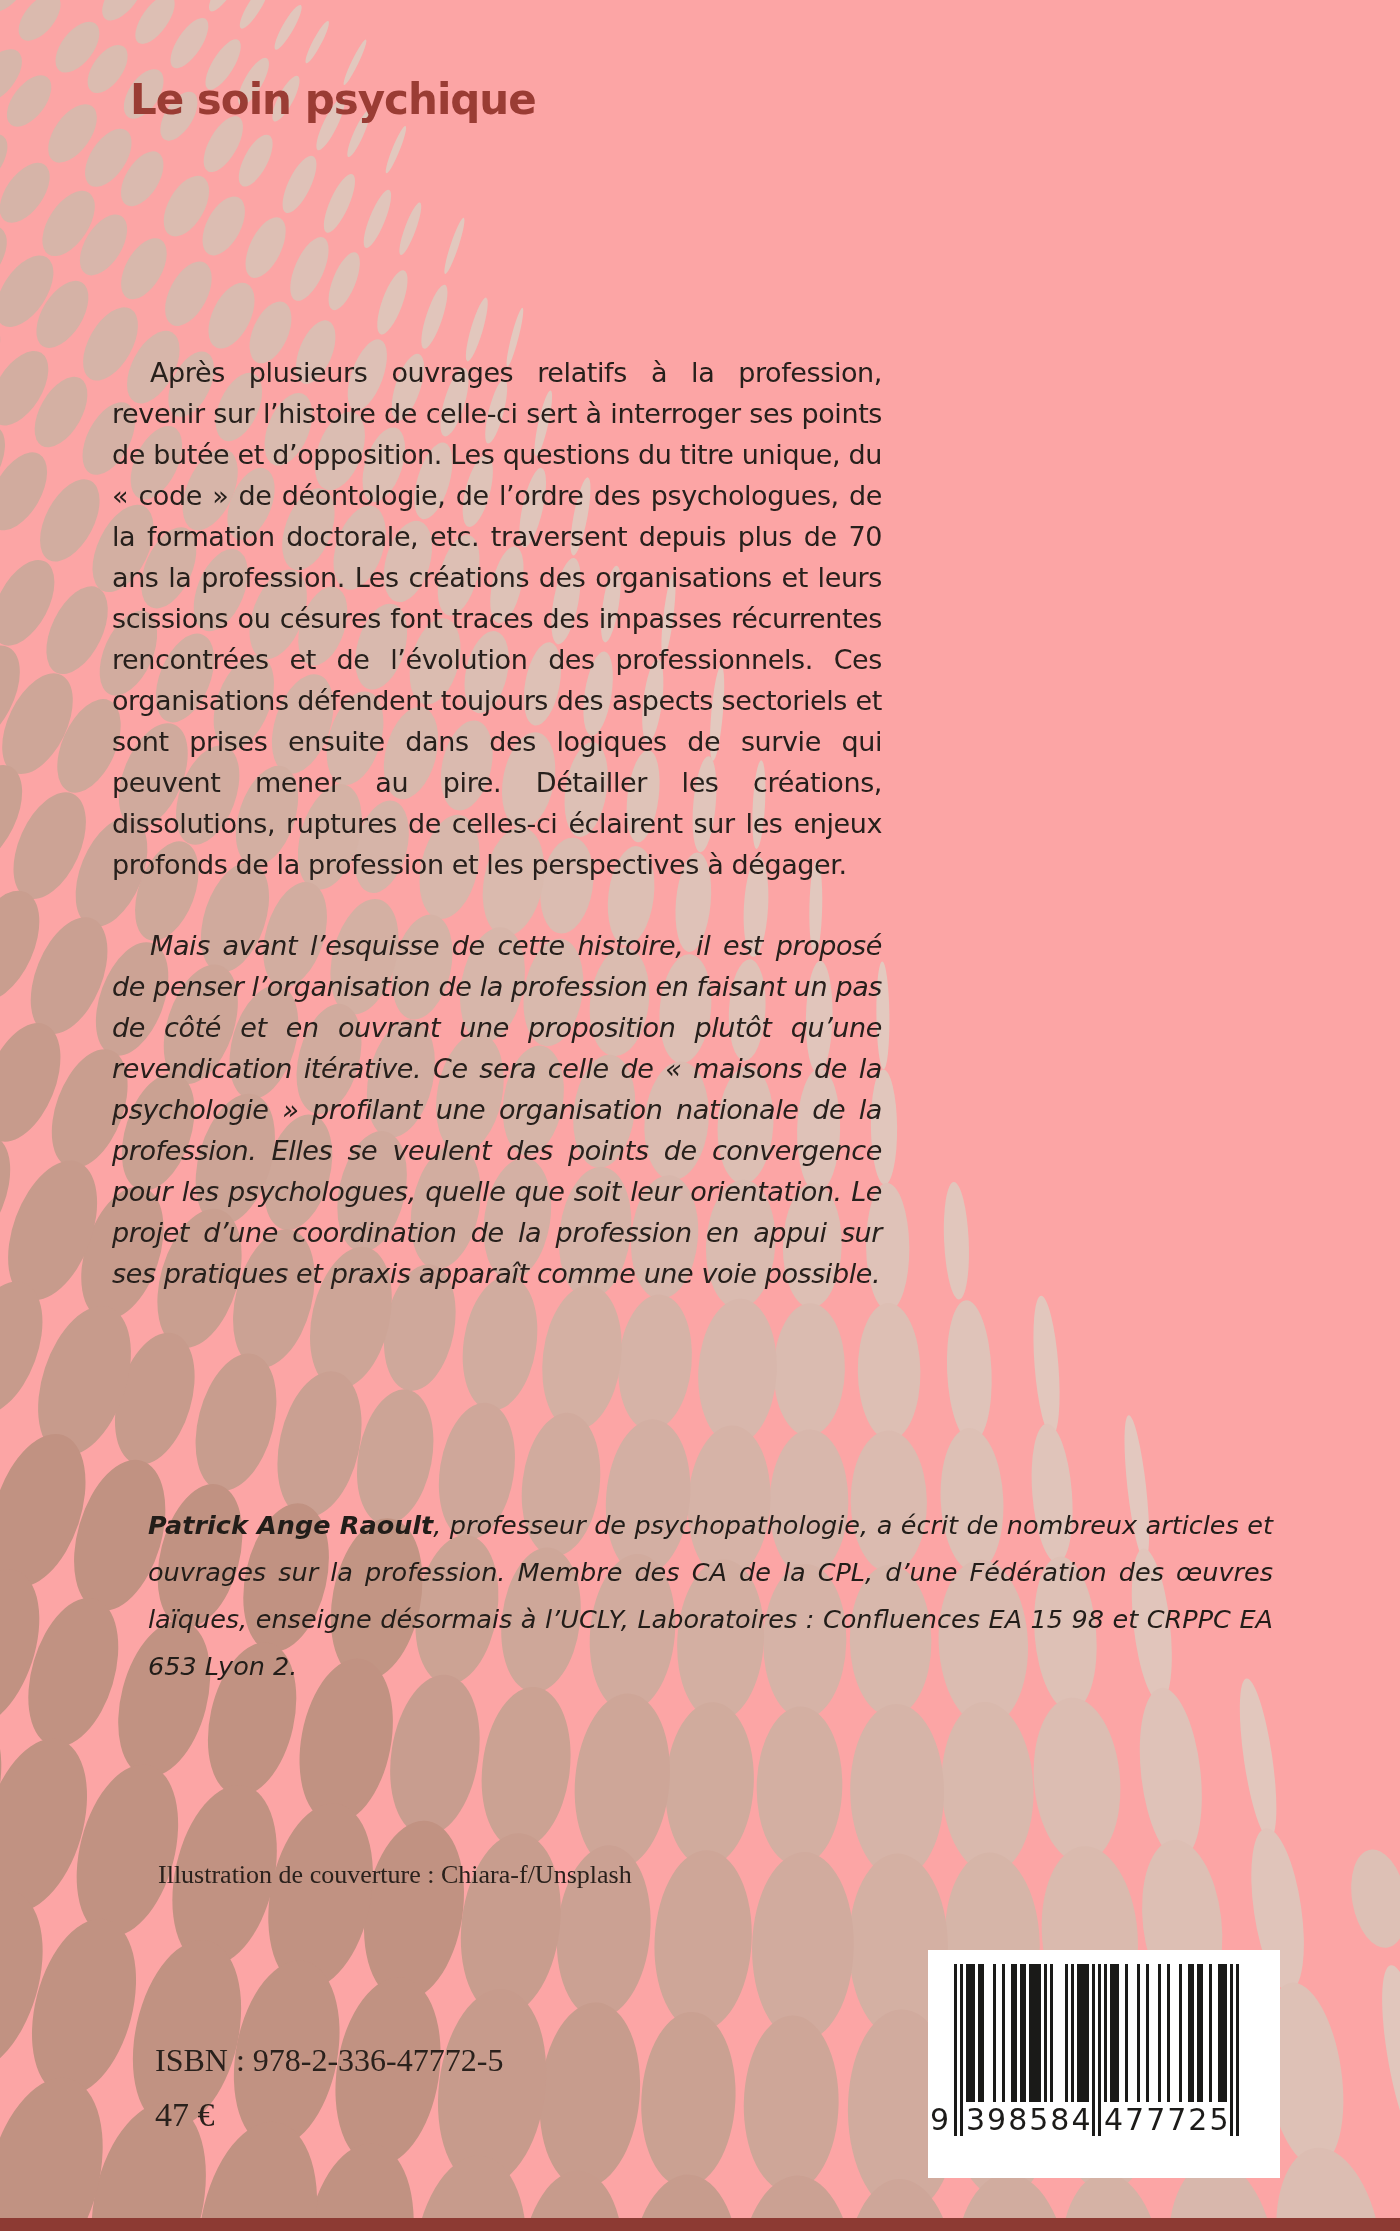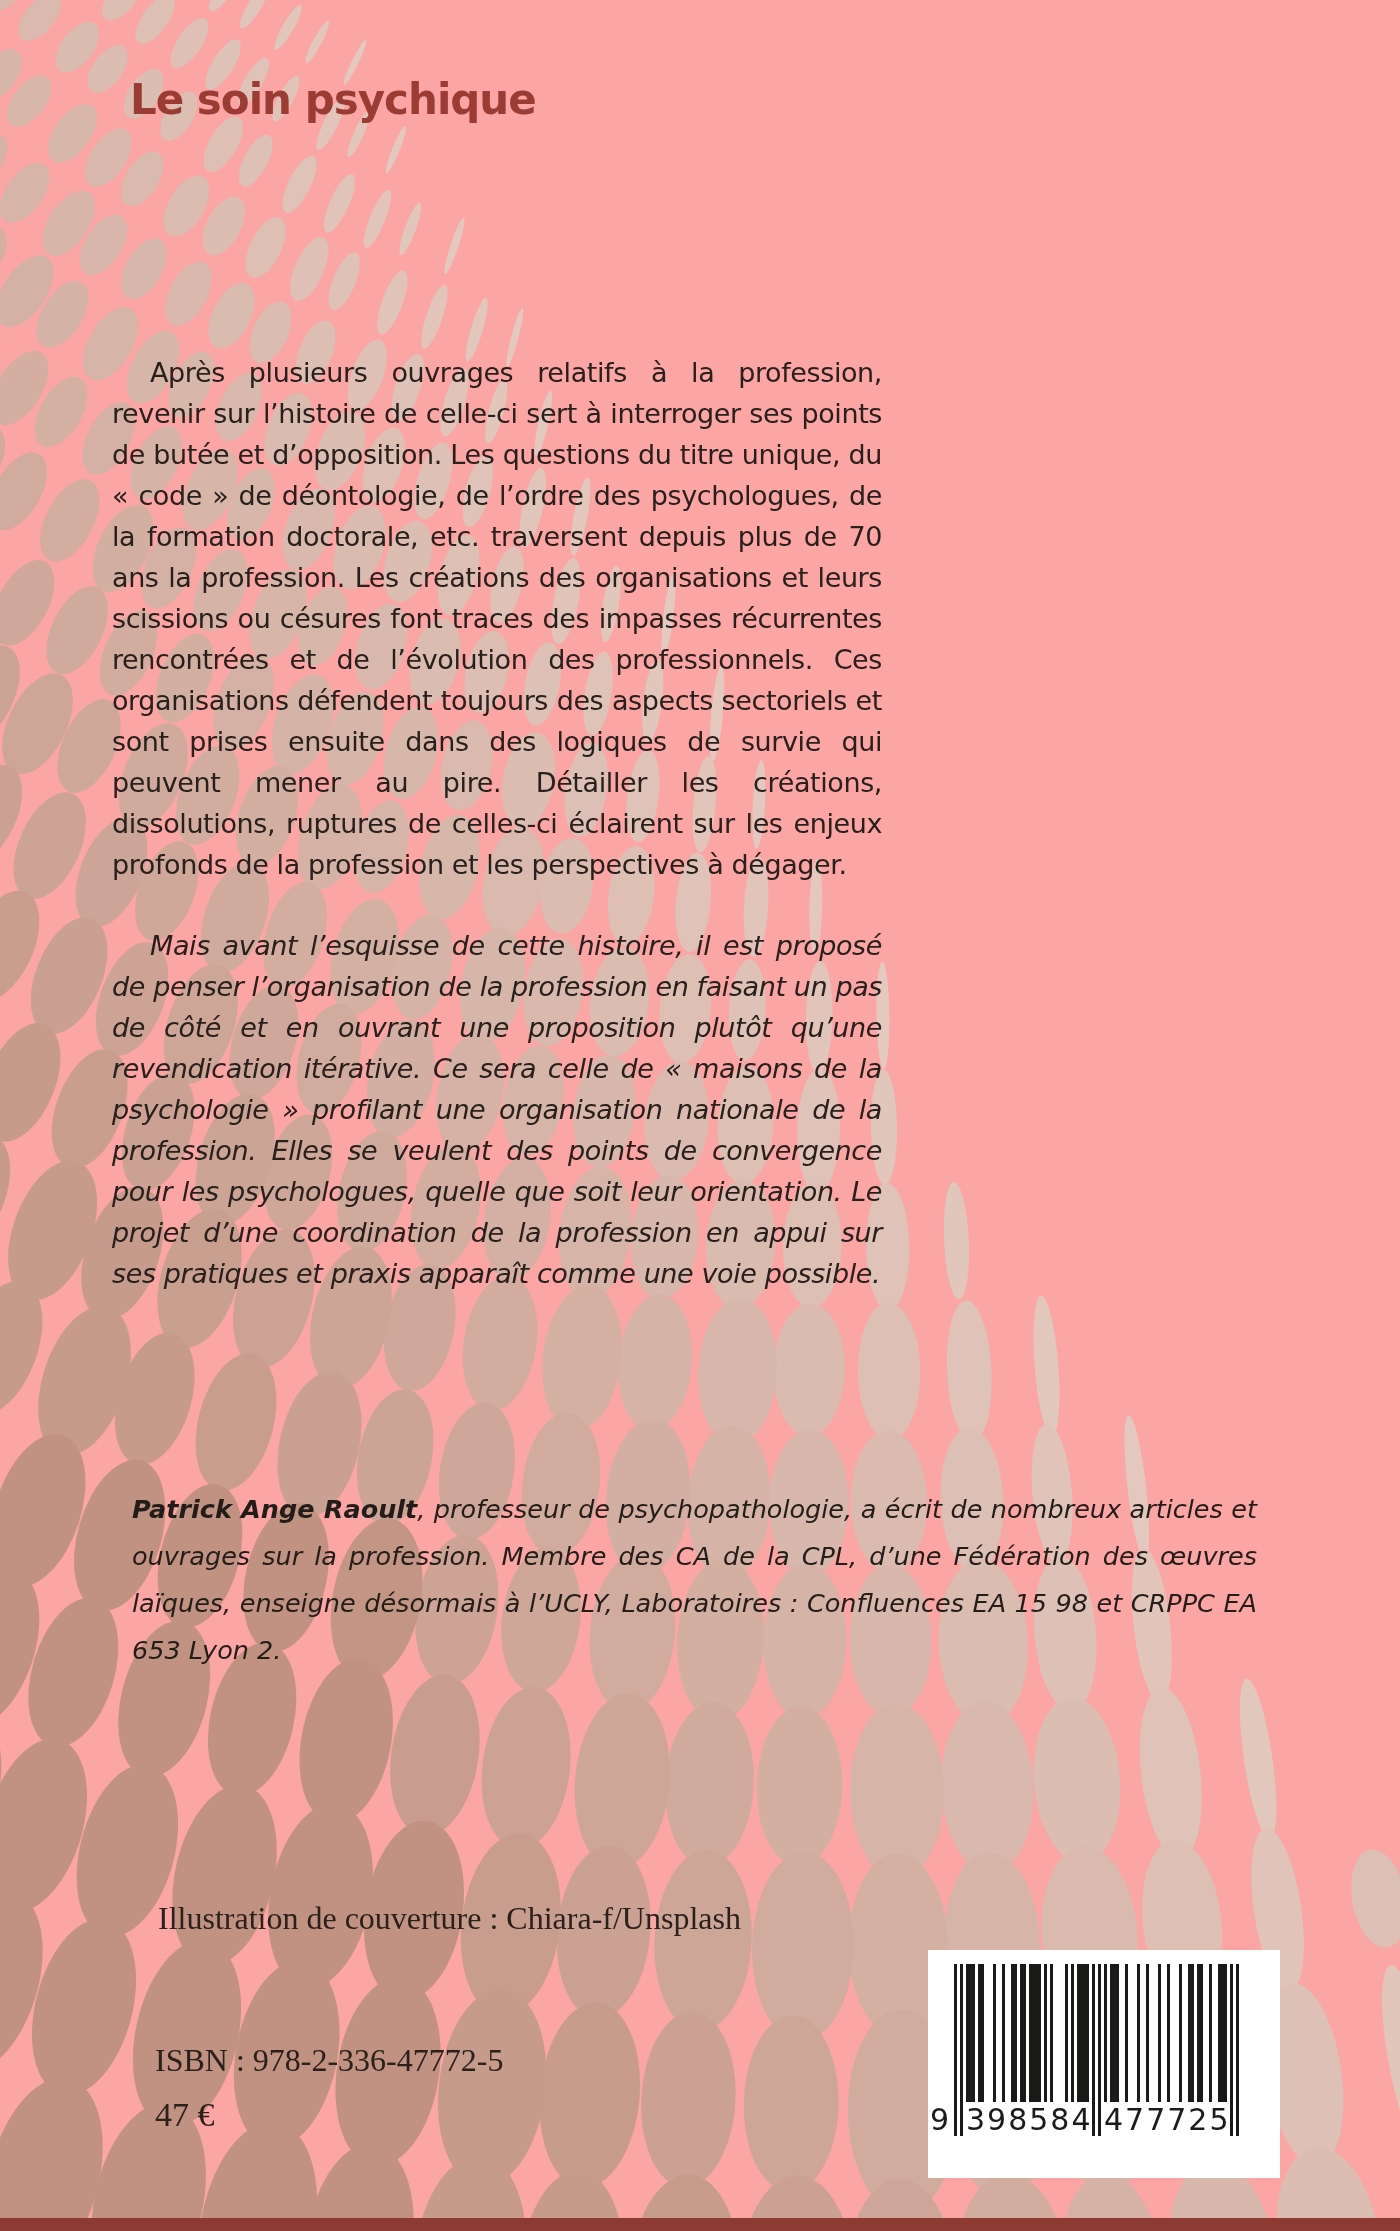--- a/index.html
+++ b/index.html
@@ -30,31 +30,31 @@
   }
   .synopsis p{margin:0;text-indent:38px;}
   .synopsis p + p{margin-top:40px;font-style:italic;}
 
   .author-bio{
     position:absolute;left:132px;top:1486px;width:1125px;
     color:#221d19;
     font-style:italic;
     font-size:25.5px;line-height:47px;
     text-align:justify;
-    margin:0;
+    margin:16px;
   }
   .author-bio .bio-name{font-weight:bold;}
 
   .serif-line{
     position:absolute;
     font-family:"Liberation Serif","DejaVu Serif",serif;
     color:#2a211c;
     white-space:nowrap;
   }
-  .cover-credit{left:158px;top:1900px;font-size:32px;}
+  .cover-credit{left:158px;top:1860px;font-size:26px;}
   .isbn-line{left:155px;top:2042px;font-size:32px;}
   .price-line{left:155px;top:2096px;font-size:34px;}
 
   .barcode-box{
     position:absolute;left:928px;top:1950px;width:352px;height:228px;
     background:#ffffff;
   }
   .barcode-box svg{position:absolute;left:26px;top:14px;}
   .barcode-digits span{
     position:absolute;

